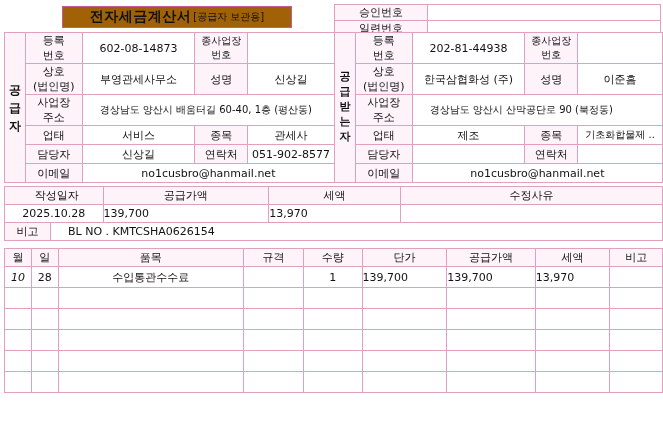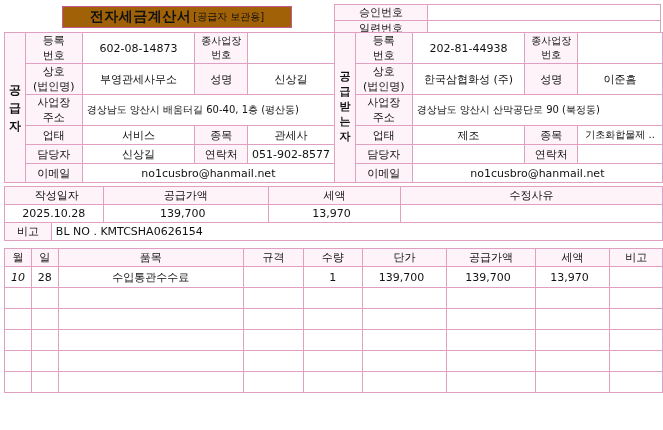--- a/index.html
+++ b/index.html
@@ -12,22 +12,22 @@
     overflow:hidden;
   }
   .page{position:relative;width:663px;height:430px;box-sizing:border-box;}
   table{border-collapse:collapse;}
   td{padding:0;}
   .cell{border:1px solid #e2a0c0;text-align:center;vertical-align:middle;font-size:11px;color:#111;}
   .lbl{background:#fdf3f8;}
   .val{background:#ffffff;}
   .small{font-size:10px;}
   .tiny{font-size:11px;}
-  .left{text-align:left;padding-left:4px;}
-  .right{text-align:center;padding-right:6px;margin-top:16px;}
+  .left{text-align:left;padding-left:17px;}
+  .right{text-align:left;padding-right:6px;margin-top:16px;}
   
   .title-wrap{
     position:absolute;left:62px;top:6px;width:230px;height:22px;
     border:1.5px solid #c85a92;box-sizing:border-box;
     display:flex;align-items:center;justify-content:center;
     background:#a16207;
   }
   .title-main{font-size:14px;font-weight:bold;color:#111;letter-spacing:0.5px;}
   .title-sub{font-size:10px;color:#111;margin-left:2px;}
   

